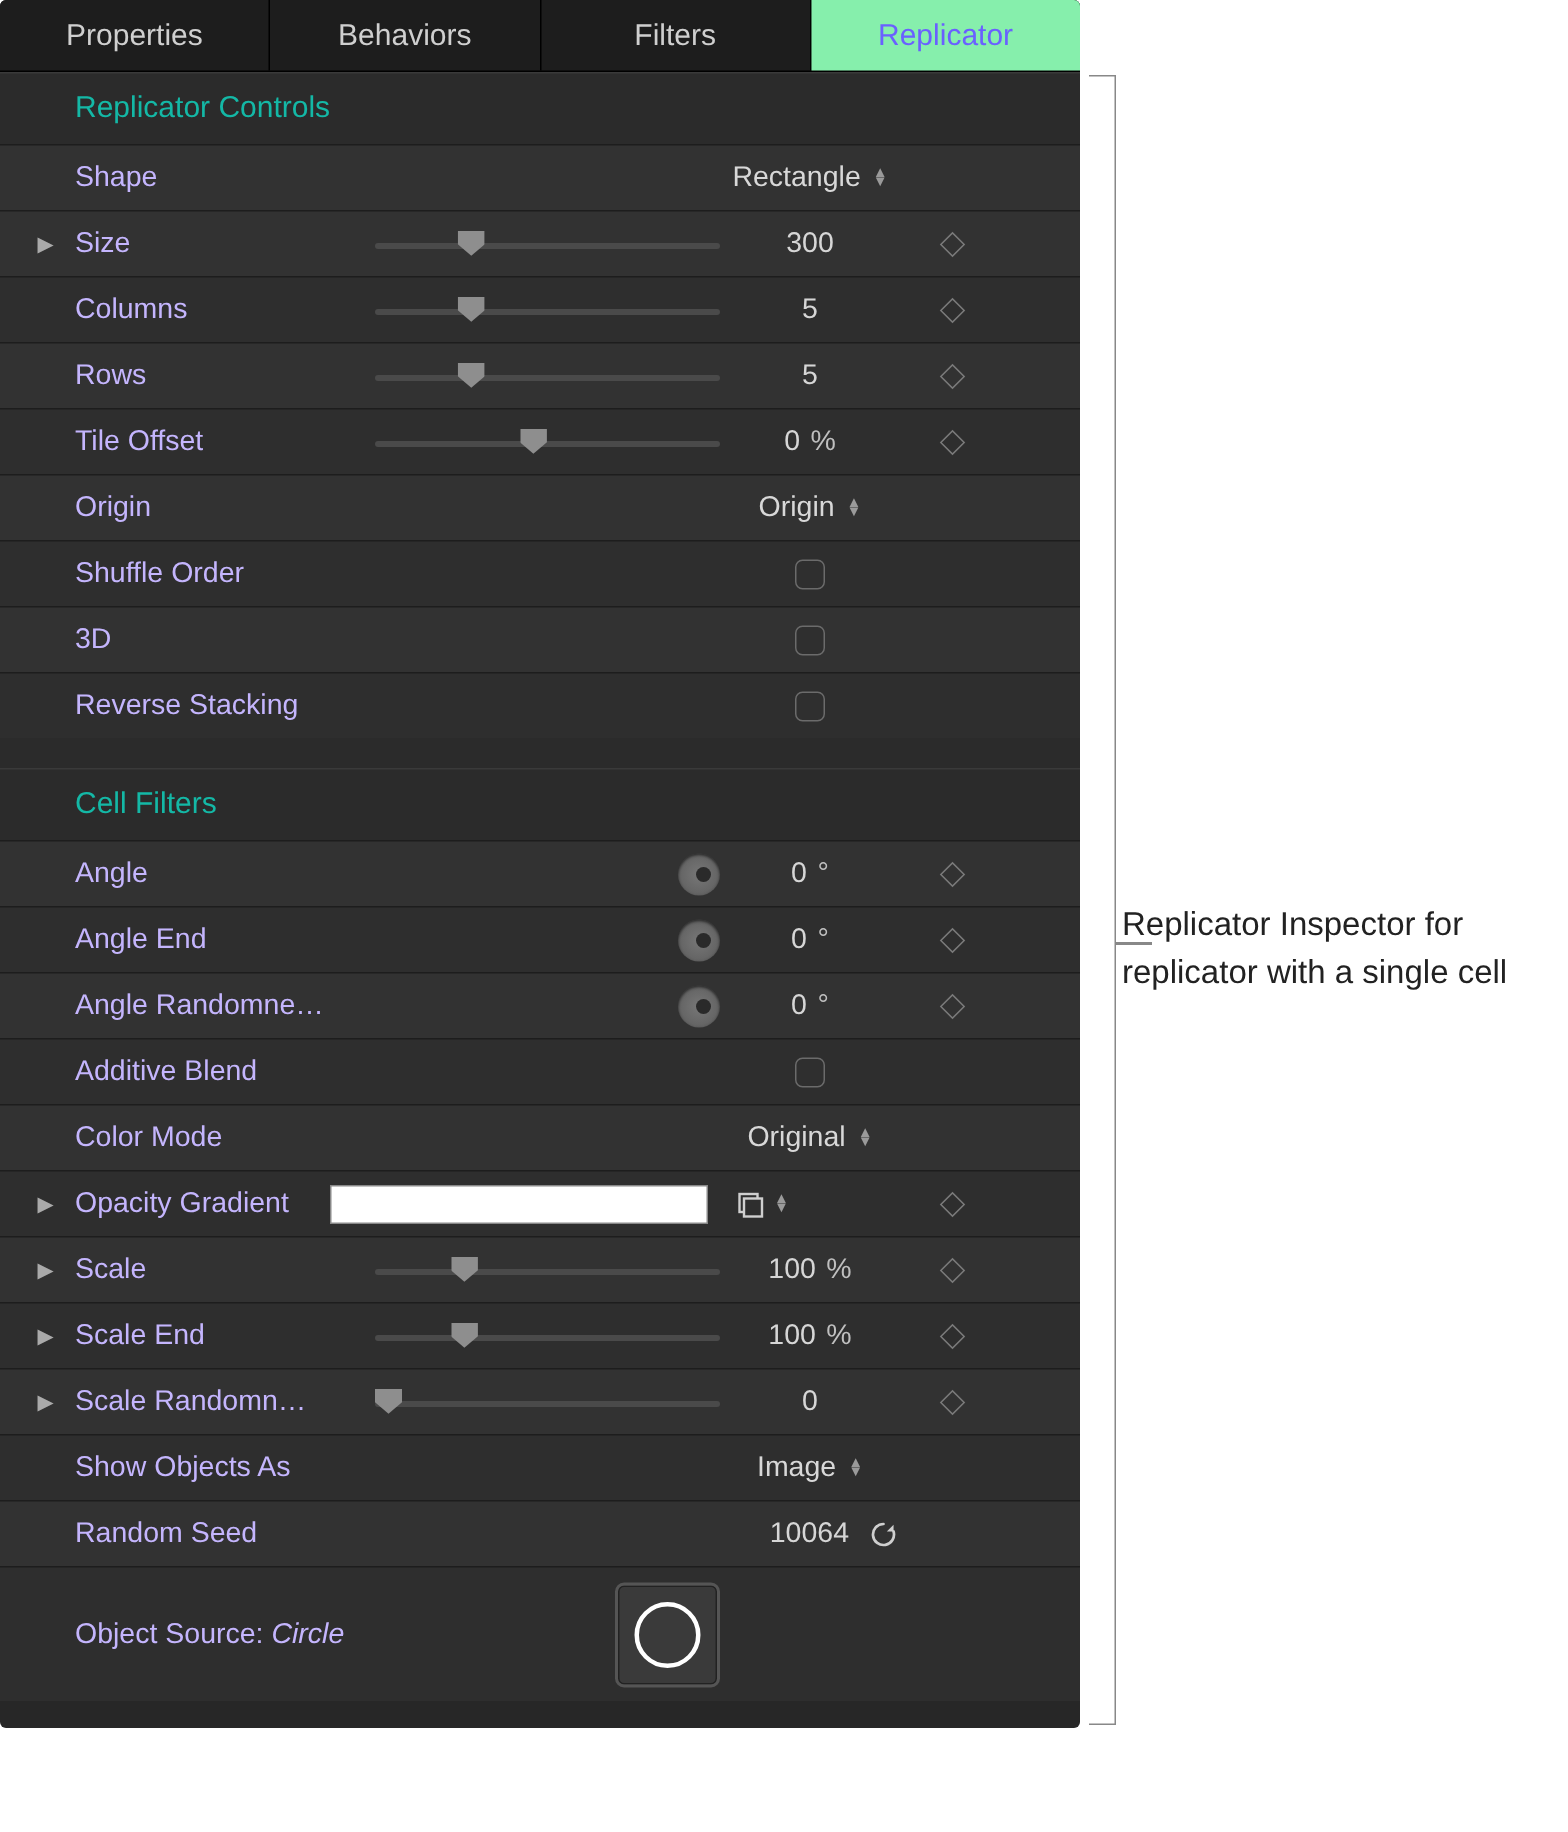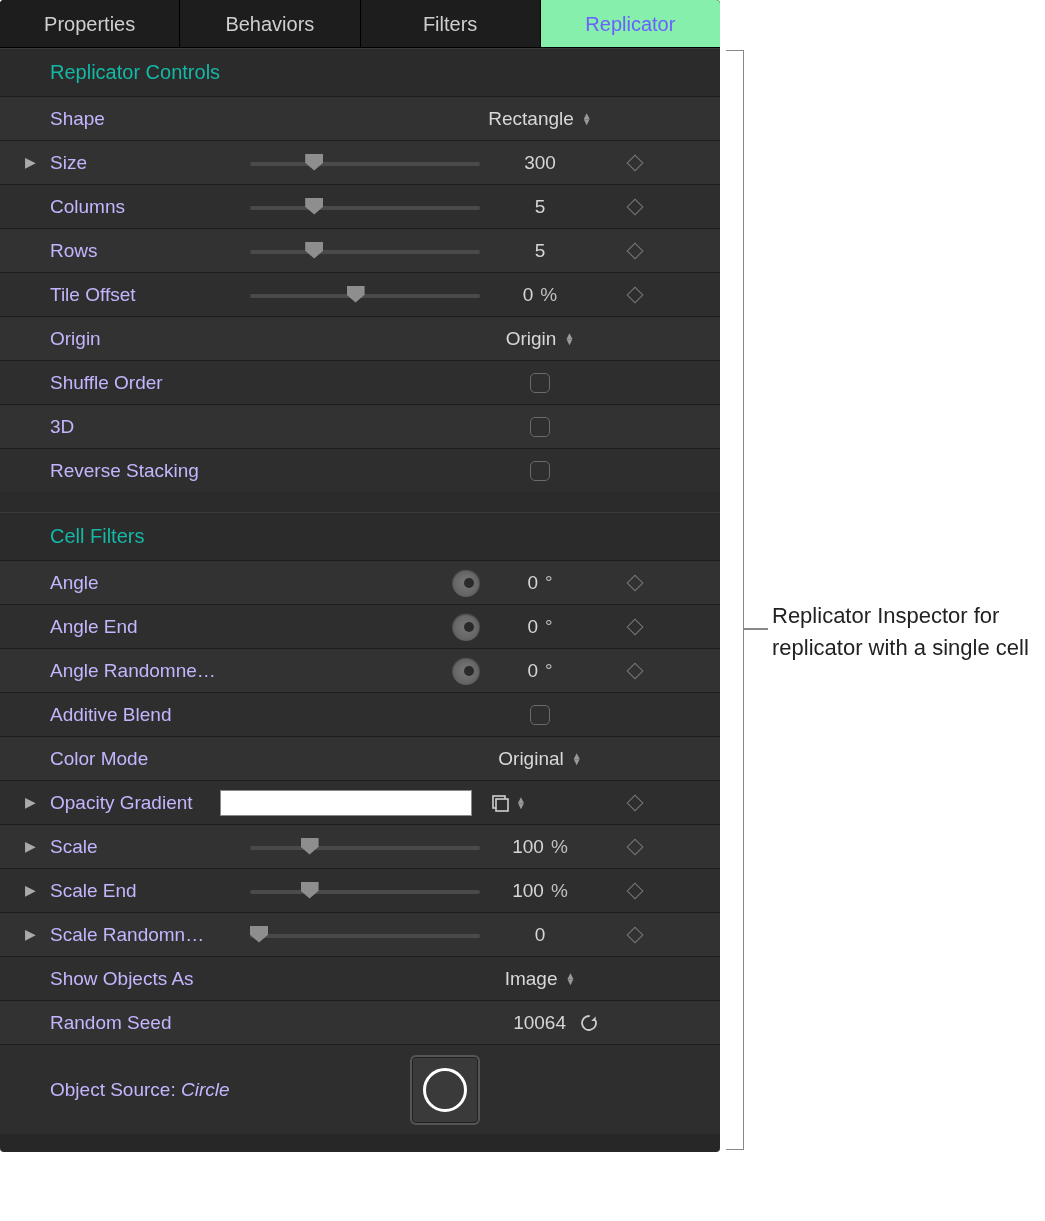--- a/index.html
+++ b/index.html
@@ -207,21 +207,21 @@
     border-right: 1.5px solid #888;
     border-top: 1.5px solid #888;
     border-bottom: 1.5px solid #888;
   }
   .callout .tick {
     position: absolute;
     left: 24px; top: 628px;
     width: 24px; height: 1.5px; background: #888;
   }
   .callout .text {
-    margin-left: 52px;
+    margin-left: 28px;
     line-height: 1.45;
   }
   .spacer-gap { height: 20px; background:#2b2b2b; }
 </style>
 </head>
 <body>
 
 <div class="shell">
   <div class="panel">
 

